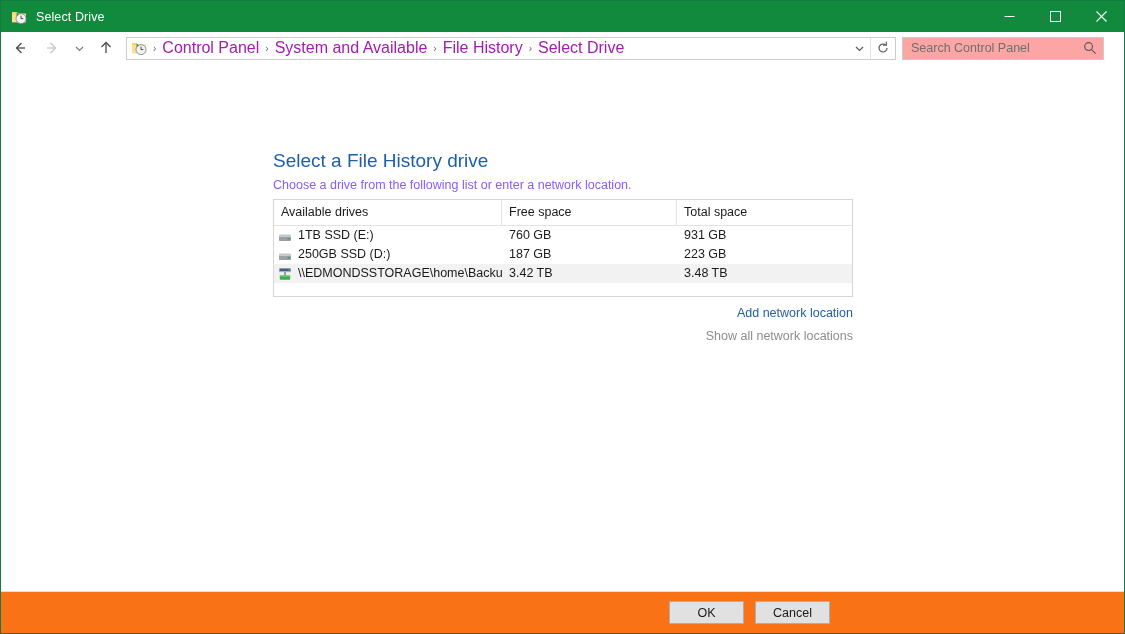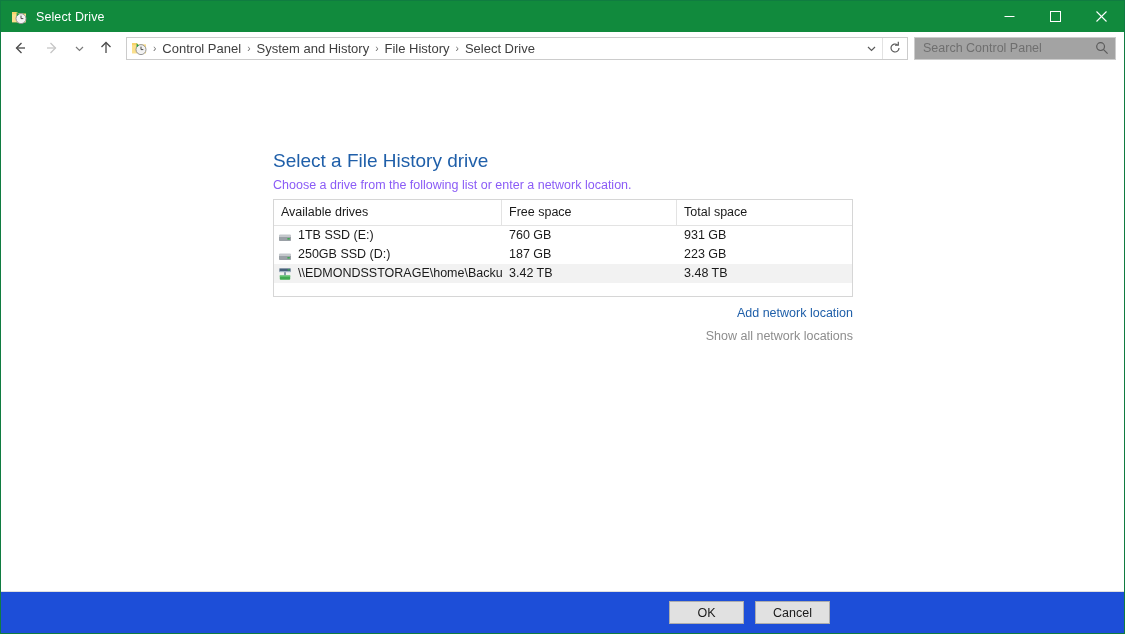--- a/index.html
+++ b/index.html
@@ -100,22 +100,22 @@
     position: relative;
     flex: 0 0 auto;
   }
   .crumbs {
     display: flex;
     align-items: center;
     flex: 1 1 auto;
     overflow: hidden;
   }
   .crumb {
-    font-size: 13px;
-    color: #404040;
+    font-size: 16px;
+    color: #a21caf;
     padding: 1px 4px;
     white-space: nowrap;
   }
   .crumb-sep {
     color: #6d6d6d;
     font-size: 10px;
     padding: 0 2px;
     user-select: none;
   }
   .addr-right {
@@ -132,22 +132,22 @@
     justify-content: center;
   }
   .addr-refresh { border-left: 1px solid #e2e2e2; width: 24px; }
   .searchbox {
     width: 202px;
     height: 23px;
     border: 1px solid #cccccc;
     box-sizing: border-box;
     display: flex;
     align-items: center;
-    margin-right: 8px;
-    background: #a3a3a3;
+    margin-right: 20px;
+    background: #fca5a5;
     flex: 0 0 auto;
   }
   .search-input {
     border: none;
     outline: none;
     flex: 1 1 auto;
     font-family: "Liberation Sans", sans-serif;
     font-size: 12.5px;
     color: #1a1a1a;
     padding-left: 8px;
@@ -267,21 +267,21 @@
     color: #8d8d8d;
     display: block;
     margin-top: 7px;
     line-height: 16px;
   }
 
   
   .footer {
     flex: 0 0 auto;
     height: 41px;
-    background: #1d4ed8;
+    background: #f97316;
     border-top: 1px solid #dfdfdf;
     display: flex;
     align-items: center;
     justify-content: flex-end;
     padding-right: 294px;
   }
   .btn {
     min-width: 75px;
     height: 23px;
     background: #e1e1e1;
@@ -368,21 +368,21 @@
           <circle cx="10" cy="9.6" r="5" fill="#f2f2f2" stroke="#8a8a8a" stroke-width="0.9"></circle>
           <path d="M10 6.6 v3 h2.3" stroke="#4a4a4a" stroke-width="1" fill="none"></path>
           <path d="M5.6 3.2 l2.2 2.2 -2.2 2.2 z" fill="#1f9c4a"></path>
         </svg>
       </div>
 
       <div class="crumbs">
         <span class="crumb-sep">›</span>
         <span class="crumb">Control Panel</span>
         <span class="crumb-sep">›</span>
-        <span class="crumb">System and History</span>
+        <span class="crumb">System and Available</span>
         <span class="crumb-sep">›</span>
         <span class="crumb">File History</span>
         <span class="crumb-sep">›</span>
         <span class="crumb">Select Drive</span>
       </div>
 
       <div class="addr-right">
         <div class="addr-dd">
           <svg width="11" height="11" viewBox="0 0 11 11">
             <path d="M2 4 L5.5 7.5 L9 4" fill="none" stroke="#5a5a5a" stroke-width="1.2"></path>

